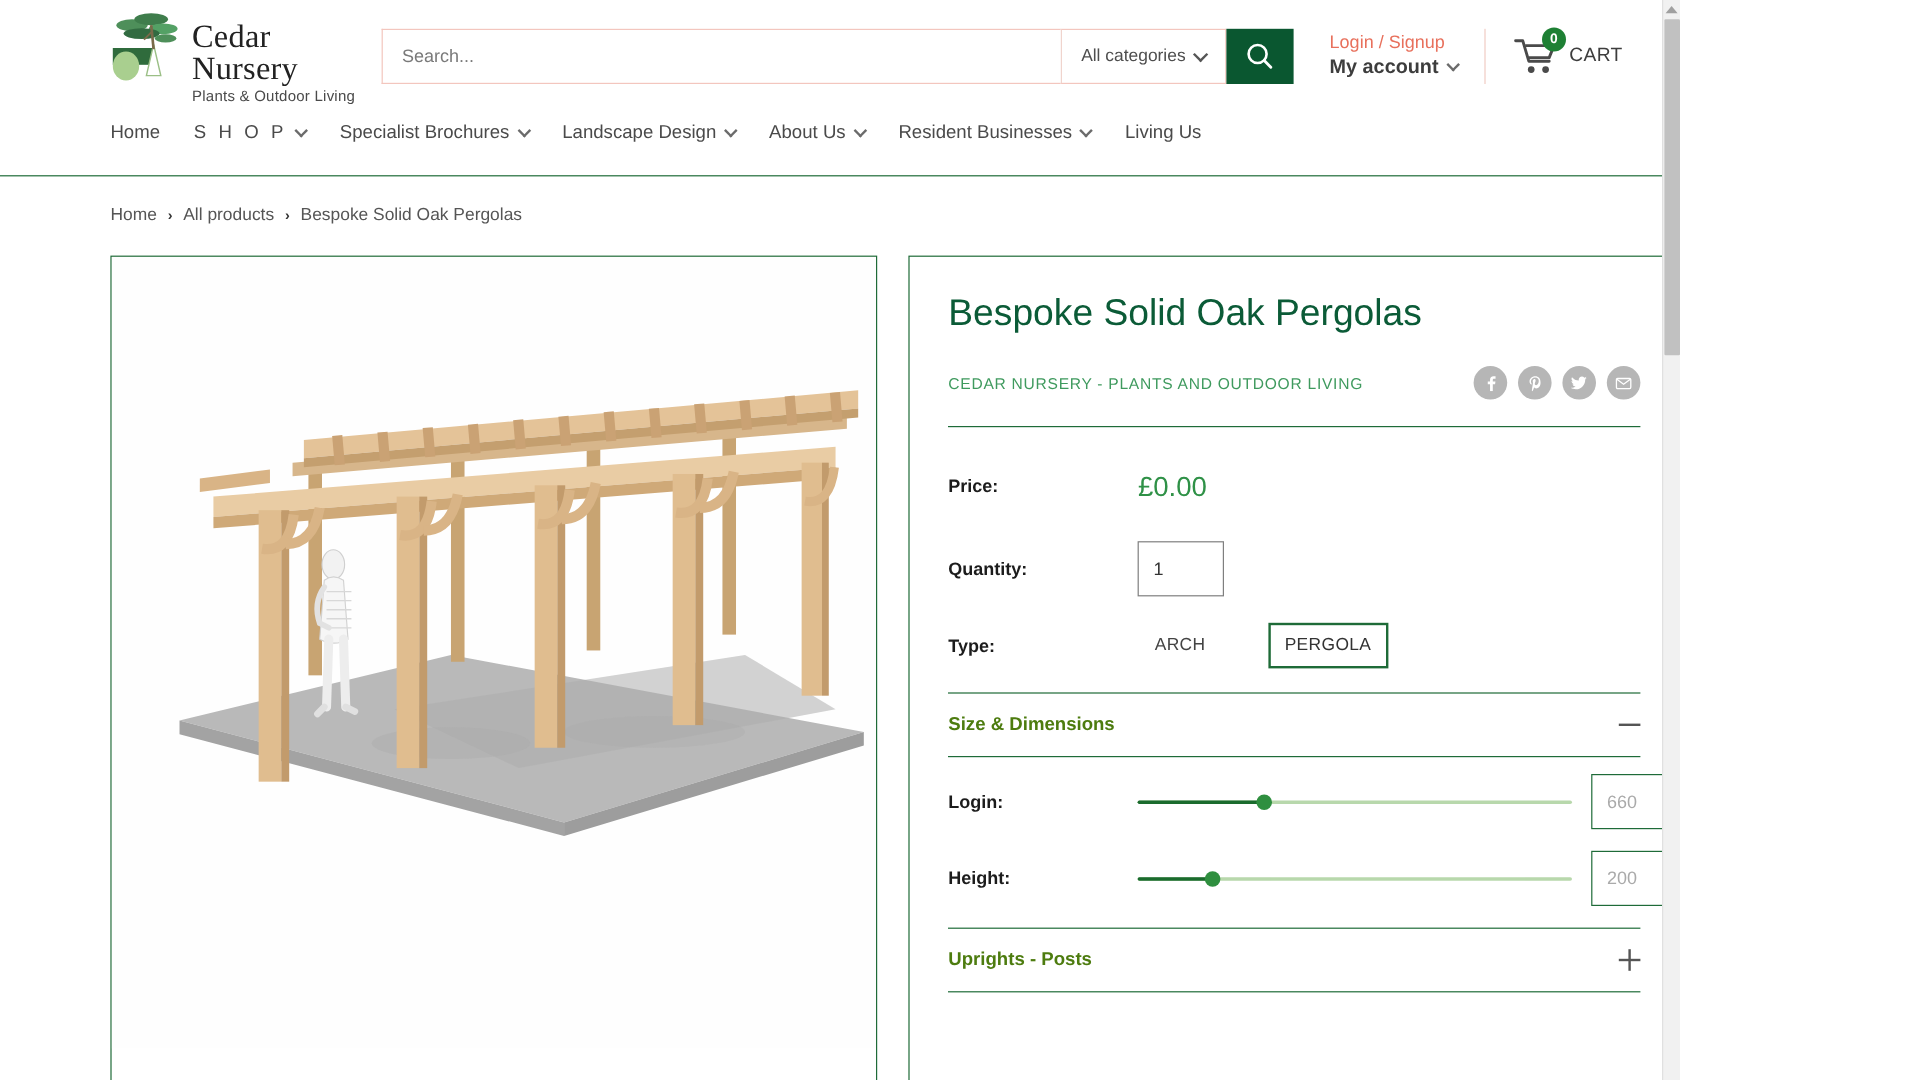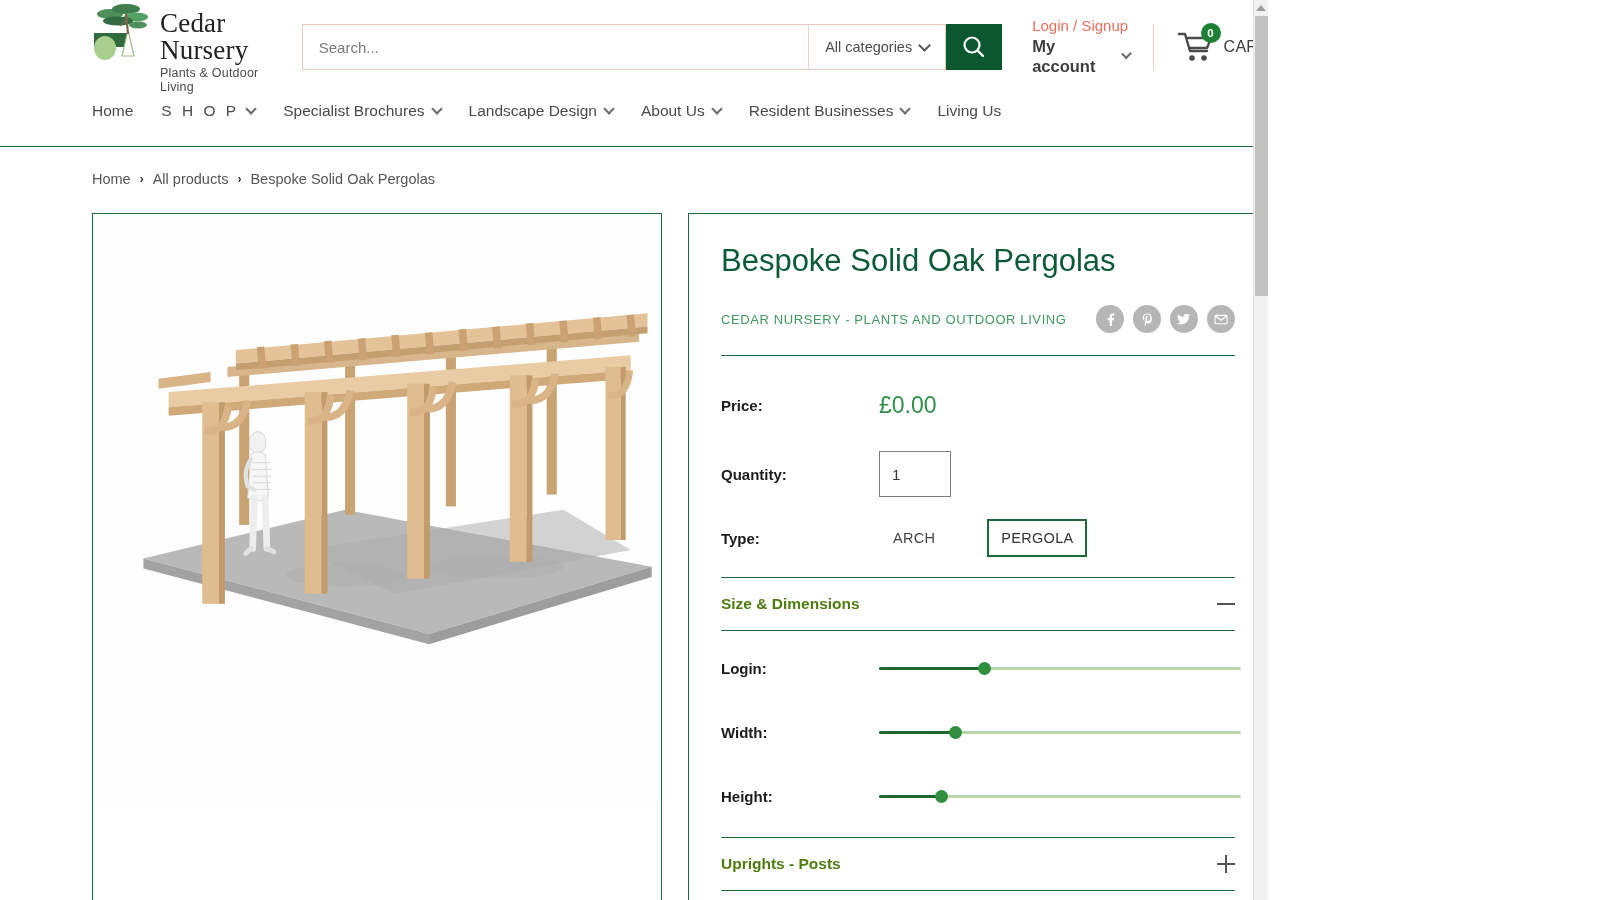--- a/index.html
+++ b/index.html
@@ -2,21 +2,21 @@
 <html><head>
 <meta charset="utf-8">
 <style>
   * { box-sizing: border-box; margin: 0; padding: 0; }
   html, body {
     width: 1600px; height: 900px;
     background: #ffffff;
     font-family: "Liberation Sans", sans-serif;
     overflow: hidden;
   }
-  .page { position: relative; width: 1268px; height: 900px; overflow: hidden; }
+  .page { position: relative; width: 1400px; height: 900px; overflow: hidden; }
 
   
   .header {
     display: flex; align-items: center;
     padding: 14px 0 10px 0;
     height: 90px;
   }
   .logo-wrap {
     width: 300px; padding-left: 92px;
     display: flex; align-items: center;
@@ -455,29 +455,20 @@
       <div class="slider-row">
         <div class="row-label">Login:</div>
         <div class="slider-wrap">
           <div class="track-bg"></div>
           <div class="track-fill" style="width:29%"></div>
           <div class="thumb" style="left:29%"></div>
         </div>
         <input class="dim-input" type="text" placeholder="660" style="">
       </div>
 
-      <div class="slider-row">
-        <div class="row-label">Width:</div>
-        <div class="slider-wrap">
-          <div class="track-bg"></div>
-          <div class="track-fill" style="width:21%"></div>
-          <div class="thumb" style="left:21%"></div>
-        </div>
-        <input class="dim-input" type="text" placeholder="196" style="">
-      </div>
 
       <div class="slider-row">
         <div class="row-label">Height:</div>
         <div class="slider-wrap">
           <div class="track-bg"></div>
           <div class="track-fill" style="width:17%"></div>
           <div class="thumb" style="left:17%"></div>
         </div>
         <input class="dim-input" type="text" placeholder="200" style="">
       </div>

